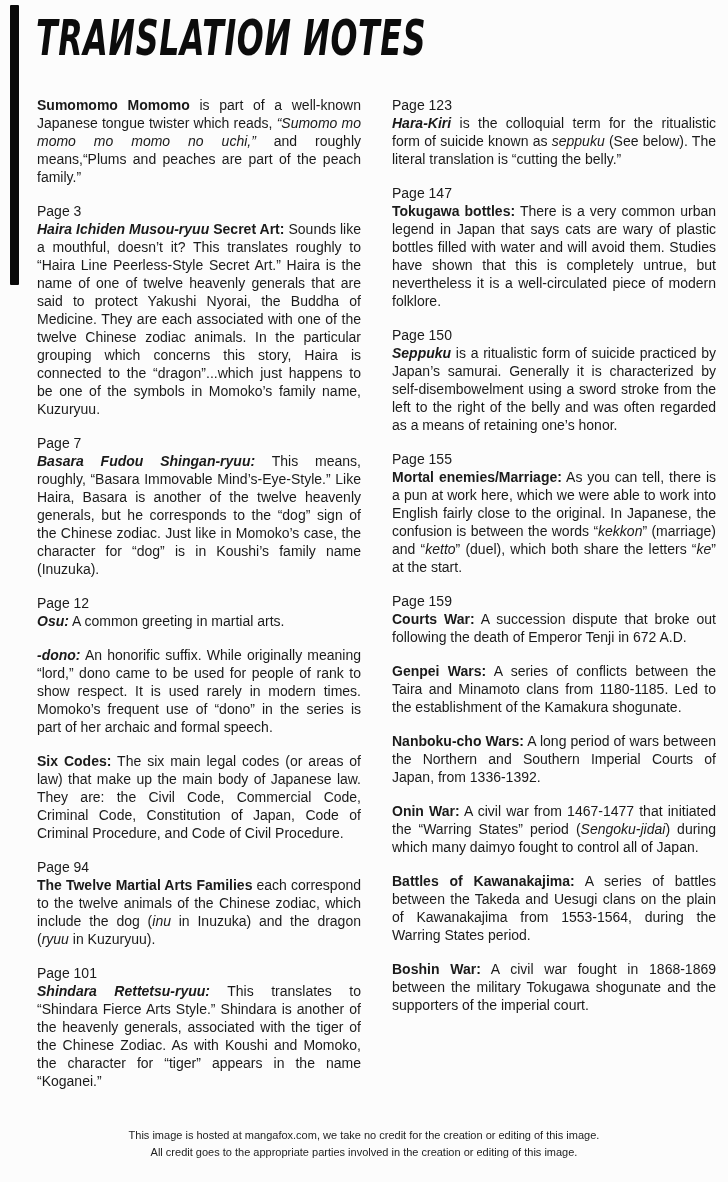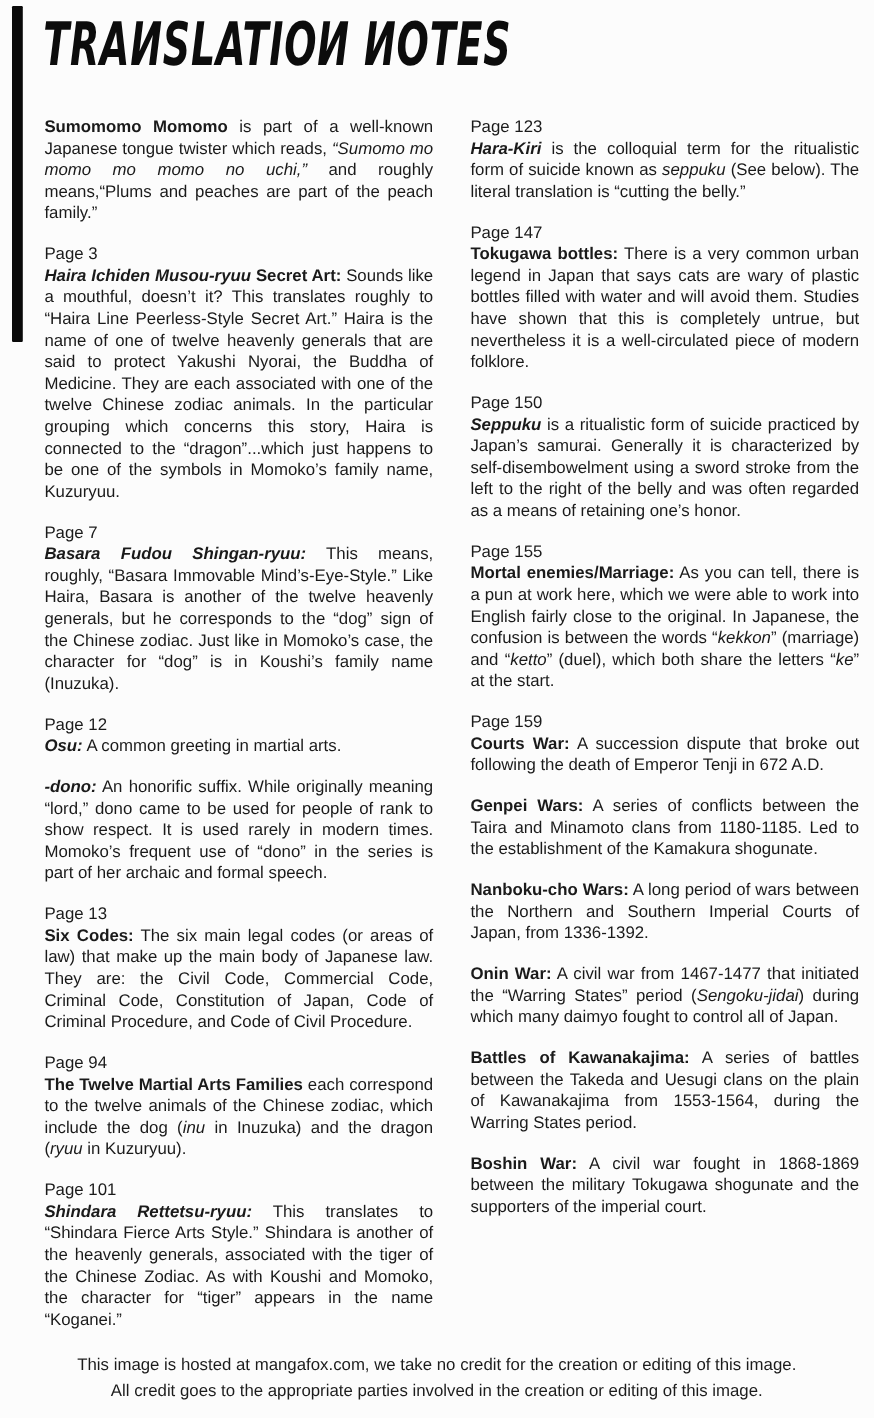--- a/index.html
+++ b/index.html
@@ -63,21 +63,21 @@
   .seg-n  { font-weight: normal; font-style: normal; }
   .seg-b  { font-weight: bold;   font-style: normal; }
   .seg-i  { font-weight: normal; font-style: italic; }
   .seg-bi { font-weight: bold;   font-style: italic; }
   .footer {
     position: absolute;
     left: 0;
     top: 1127px;
     width: 728px;
     text-align: center;
-    font-size: 14px;
+    font-size: 11px;
     line-height: 1.5;
     color: #1c1c1c;
   }
 </style>
 </head>
 <body>
 
 <div class="edge-bar"></div>
 
 <div class="title-wrap">
@@ -97,21 +97,20 @@
       <p class="note-body"><span class="seg-bi">Basara Fudou Shingan-ryuu:</span><span class="seg-n"> This means, roughly, “Basara Immovable Mind’s-Eye-Style.” Like Haira, Basara is another of the twelve heavenly generals, but he corresponds to the “dog” sign of the Chinese zodiac. Just like in Momoko’s case, the character for “dog” is in Koushi’s family name (Inuzuka).</span></p>
     </div>
     <div class="note">
       <div class="page-label">Page 12</div>
       <p class="note-body"><span class="seg-bi">Osu:</span><span class="seg-n"> A common greeting in martial arts.</span></p>
     </div>
     <div class="note">
       <p class="note-body"><span class="seg-bi">-dono:</span><span class="seg-n"> An honorific suffix. While originally meaning “lord,” dono came to be used for people of rank to show respect. It is used rarely in modern times. Momoko’s frequent use of “dono” in the series is part of her archaic and formal speech.</span></p>
     </div>
     <div class="note">
-      <div class="page-label">Page 13</div>
       <p class="note-body"><span class="seg-b">Six Codes:</span><span class="seg-n"> The six main legal codes (or areas of law) that make up the main body of Japanese law. They are: the Civil Code, Commercial Code, Criminal Code, Constitution of Japan, Code of Criminal Procedure, and Code of Civil Procedure.</span></p>
     </div>
     <div class="note">
       <div class="page-label">Page 94</div>
       <p class="note-body"><span class="seg-b">The Twelve Martial Arts Families</span><span class="seg-n"> each correspond to the twelve animals of the Chinese zodiac, which include the dog (</span><span class="seg-i">inu</span><span class="seg-n"> in Inuzuka) and the dragon (</span><span class="seg-i">ryuu</span><span class="seg-n"> in Kuzuryuu).</span></p>
     </div>
     <div class="note">
       <div class="page-label">Page 101</div>
       <p class="note-body"><span class="seg-bi">Shindara Rettetsu-ryuu:</span><span class="seg-n"> This translates to “Shindara Fierce Arts Style.” Shindara is another of the heavenly generals, associated with the tiger of the Chinese Zodiac. As with Koushi and Momoko, the character for “tiger” appears in the name “Koganei.”</span></p>
     </div>

